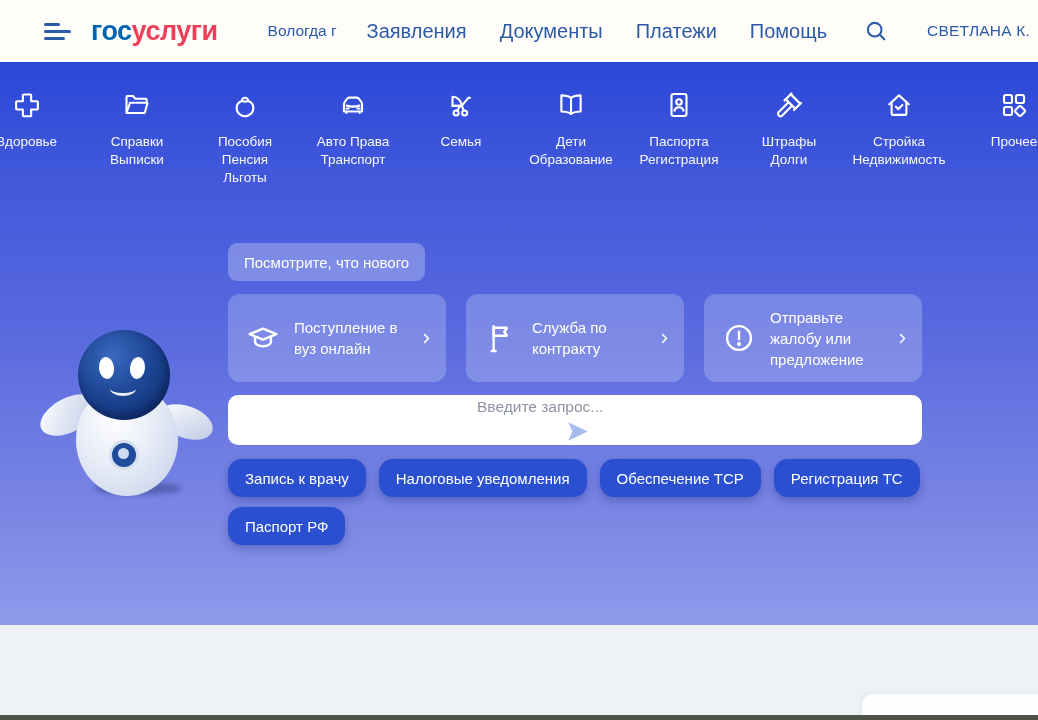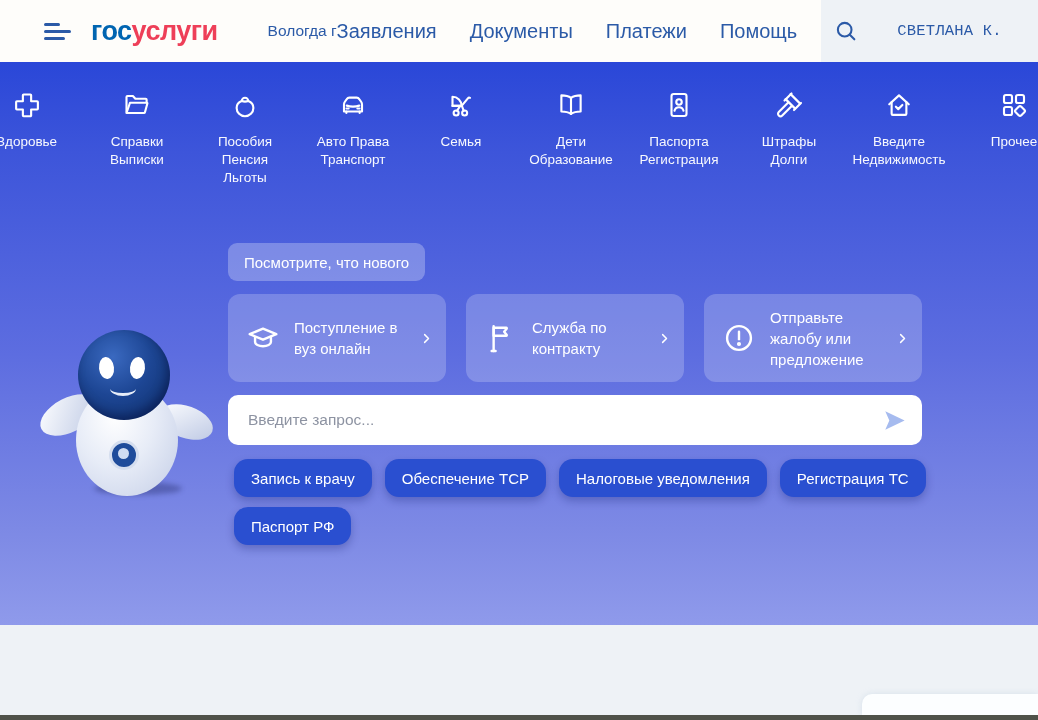--- a/index.html
+++ b/index.html
@@ -1,34 +1,34 @@
 <!DOCTYPE html>
 <html><head>
 <meta charset="utf-8">
 <style>
   html,body{margin:0;padding:0;background:#dfe3e8;}
   .screen{position:relative;width:1038px;height:720px;overflow:hidden;
     font-family:"Liberation Sans",sans-serif;background:#eef2f6;}
 
   
-  .hdr{position:absolute;top:0;left:0;width:821px;height:62px;background:#fefdfa;
+  .hdr{position:absolute;top:0;left:0;width:1038px;height:62px;background:#fefdfa;
     display:flex;align-items:center;box-sizing:border-box;padding:0 6px 0 44px;z-index:5;}
   .burger{display:flex;flex-direction:column;gap:4px;cursor:pointer;width:27px;}
   .burger span{height:3px;border-radius:2px;background:#2b5aa7;display:block;}
   .burger span:nth-child(1){width:16px;}
   .burger span:nth-child(2){width:27px;}
   .burger span:nth-child(3){width:21px;}
   .logo{margin-left:20px;font-size:27px;font-weight:bold;letter-spacing:-.5px;cursor:pointer;white-space:nowrap;}
   .logo .lb{color:#0065B1;}
   .logo .lr{color:#EE3F58;}
   .loc{margin-left:26px;font-size:15.5px;color:#2b5aa7;cursor:pointer;white-space:nowrap;padding-left:24px;}
   .hnav{margin-left:auto;display:flex;gap:33px;align-items:center;}
   .hnav .hlink{font-size:20px;color:#2b5aa7;cursor:pointer;white-space:nowrap;}
   .hsearch{margin-left:36px;width:26px;height:26px;cursor:pointer;flex:none;}
-  .huser{margin-left:38px;margin-right:2px;font-size:15.5px;color:#2b5aa7;cursor:pointer;white-space:nowrap;letter-spacing:.2px;font-family:Liberation Mono, monospace;}
+  .huser{margin-left:38px;margin-right:2px;font-size:15.5px;color:#2b5aa7;cursor:pointer;white-space:nowrap;letter-spacing:.2px;}
 
   
   .hero{position:absolute;top:62px;left:0;width:1038px;height:563px;overflow:hidden;
     background:linear-gradient(180deg,#2a47d8 0%,#3d55da 16%,#5d6de0 52%,#7e8ae5 84%,#8f9aeb 100%);}
 
   
   .cat{position:absolute;top:28px;width:132px;display:flex;flex-direction:column;align-items:center;gap:13px;cursor:pointer;}
   .cat svg{width:30px;height:30px;}
   .cat .clbl{font-size:13.5px;line-height:1.32;text-align:center;color:rgba(255,255,255,.96);white-space:pre-line;}
   .p0{left:-39px}.p1{left:71px}.p2{left:179px}.p3{left:287px}.p4{left:395px}
@@ -41,28 +41,28 @@
   
   .cards{position:absolute;left:228px;top:232px;width:694px;display:flex;gap:20px;}
   .card{flex:1;height:88px;background:rgba(255,255,255,.21);border-radius:12px;display:flex;align-items:center;
     box-sizing:border-box;padding:0 12px 0 18px;gap:14px;color:#fff;cursor:pointer;}
   .card svg.cicon{width:34px;height:34px;flex:none;}
   .card .ctitle{flex:1;font-size:15px;line-height:1.4;white-space:pre-line;}
   .card svg.chev{width:15px;height:15px;flex:none;}
 
   
   .searchbar{position:absolute;left:228px;top:333px;width:694px;height:50px;background:#fff;border-radius:10px;
-    display:flex;align-items:center;box-sizing:border-box;padding:0 14px 0 18px;}
+    display:flex;align-items:center;box-sizing:border-box;padding:0 14px 0 18px;flex-direction:column;}
   .searchbar input{flex:1;border:none;outline:none;background:transparent;font-size:15.5px;color:#333;
     font-family:"Liberation Sans",sans-serif;}
   .searchbar input::placeholder{color:#8d93a2;}
   .sendbtn{width:27px;height:27px;cursor:pointer;flex:none;}
 
   
-  .chips{position:absolute;left:228px;display:flex;gap:13px;margin-left:6px;}
+  .chips{position:absolute;left:228px;display:flex;gap:13px;}
   .chips.r1{top:397px}.chips.r2{top:445px}
   .chip{height:38px;display:inline-flex;align-items:center;padding:0 17px;background:#2a4fd0;border-radius:14px;
     color:#fff;font-size:15px;cursor:pointer;white-space:nowrap;box-shadow:0 4px 9px rgba(10,20,100,.28);}
 
   
   .robot{position:absolute;left:38px;top:264px;width:170px;height:172px;}
   .robot .shadow{position:absolute;left:56px;top:156px;width:88px;height:13px;border-radius:50%;
     background:rgba(23,28,84,.32);filter:blur(2.5px);}
   .robot .arm{position:absolute;width:62px;height:34px;border-radius:50%;
     background:linear-gradient(135deg,#f7f9fd 10%,#c3cde6 90%);}
@@ -192,21 +192,21 @@
         </svg>
       <span class="clbl">Штрафы
 Долги</span>
     </div>
     <div class="cat p8">
       <svg class="w" viewBox="0 0 24 24">
           <path d="M4.2 11.4L12 4.3l7.8 7.1"></path>
           <path d="M6.1 9.7V19a.9.9 0 0 0 .9.9h10a.9.9 0 0 0 .9-.9V9.7"></path>
           <path d="M9.5 13.4l1.9 1.9 3.3-3.3"></path>
         </svg>
-      <span class="clbl">Введите
+      <span class="clbl">Стройка
 Недвижимость</span>
     </div>
     <div class="cat p9">
       <svg class="w" viewBox="0 0 24 24">
           <rect x="4" y="4" width="6.4" height="6.4" rx="1.5"></rect>
           <rect x="13.6" y="4" width="6.4" height="6.4" rx="1.5"></rect>
           <rect x="4" y="13.6" width="6.4" height="6.4" rx="1.5"></rect>
           <rect x="13.6" y="13.6" width="6.4" height="6.4" rx="1.5" transform="rotate(45 16.8 16.8)"></rect>
         </svg>
       <span class="clbl">Прочее</span>
@@ -255,22 +255,22 @@
 
     <div class="searchbar">
       <input type="text" placeholder="Введите запрос..." style="">
       <svg class="sendbtn" viewBox="0 0 24 24">
         <path d="M3.8 20.2L21 12 3.8 3.8l3.6 8.2z" fill="#a6bbef"></path>
       </svg>
     </div>
 
     <div class="chips r1">
       <span class="chip">Запись к врачу</span>
+      <span class="chip">Налоговые уведомления</span>
       <span class="chip">Обеспечение ТСР</span>
-      <span class="chip">Налоговые уведомления</span>
       <span class="chip">Регистрация ТС</span>
     </div>
     <div class="chips r2">
       <span class="chip">Паспорт РФ</span>
     </div>
 
     <div class="robot">
       <div class="shadow"></div>
       <div class="arm l"></div>
       <div class="arm r"></div>

